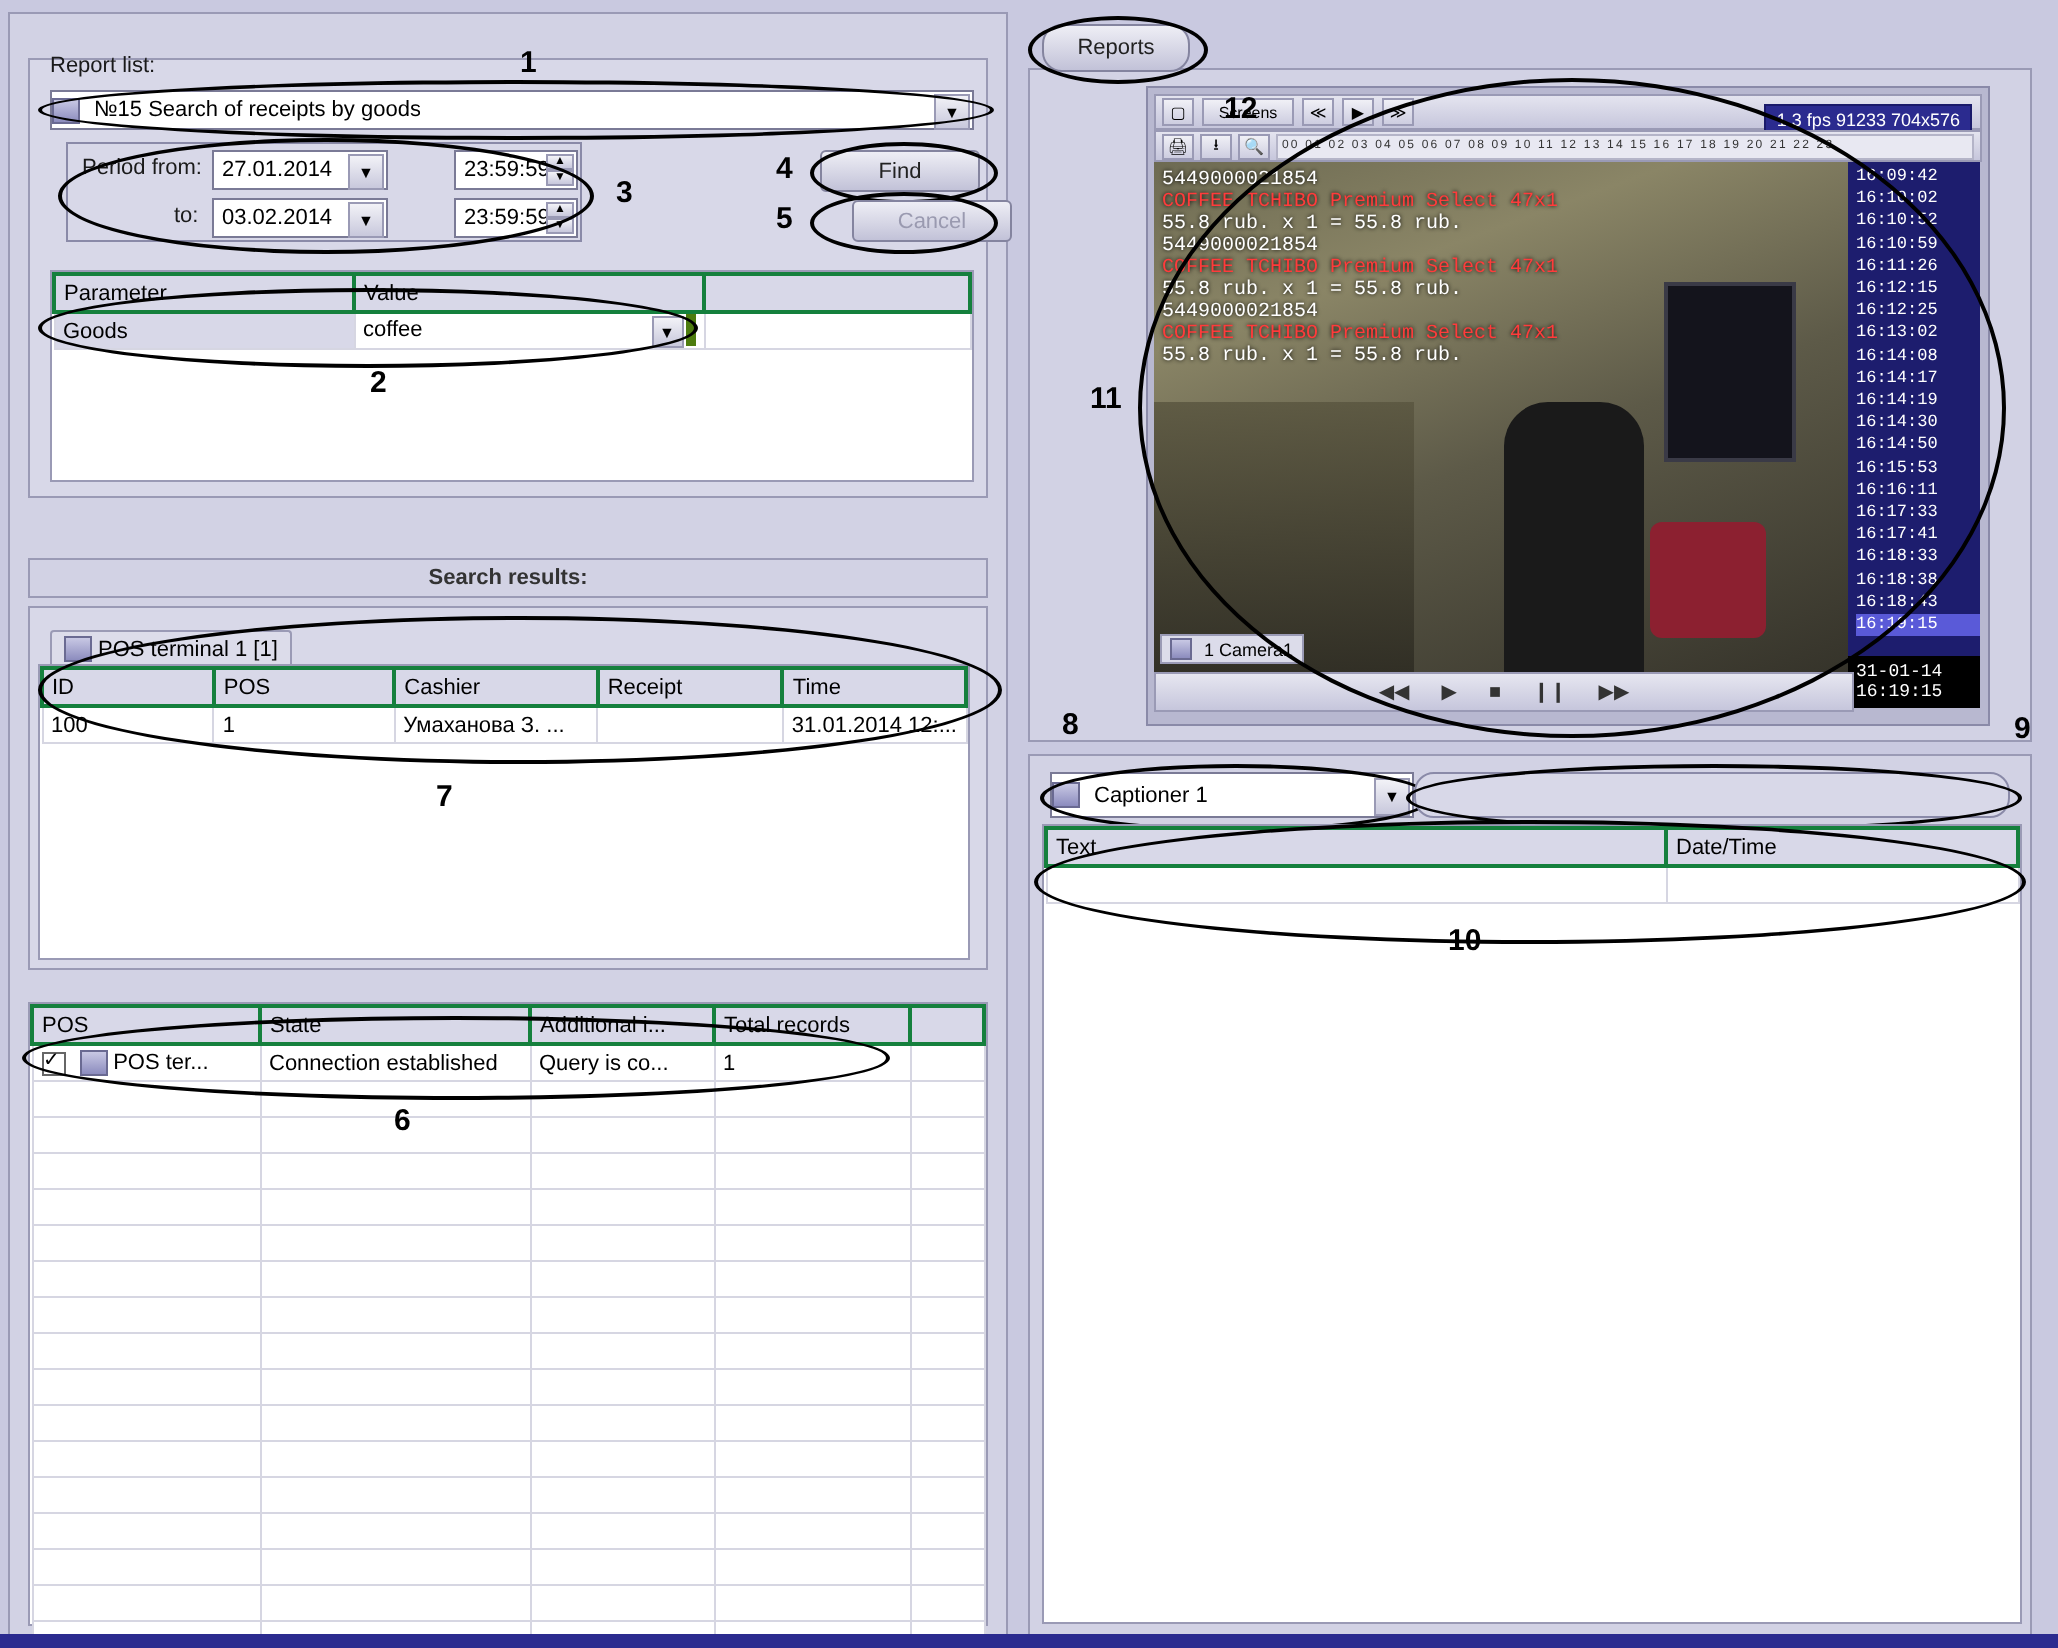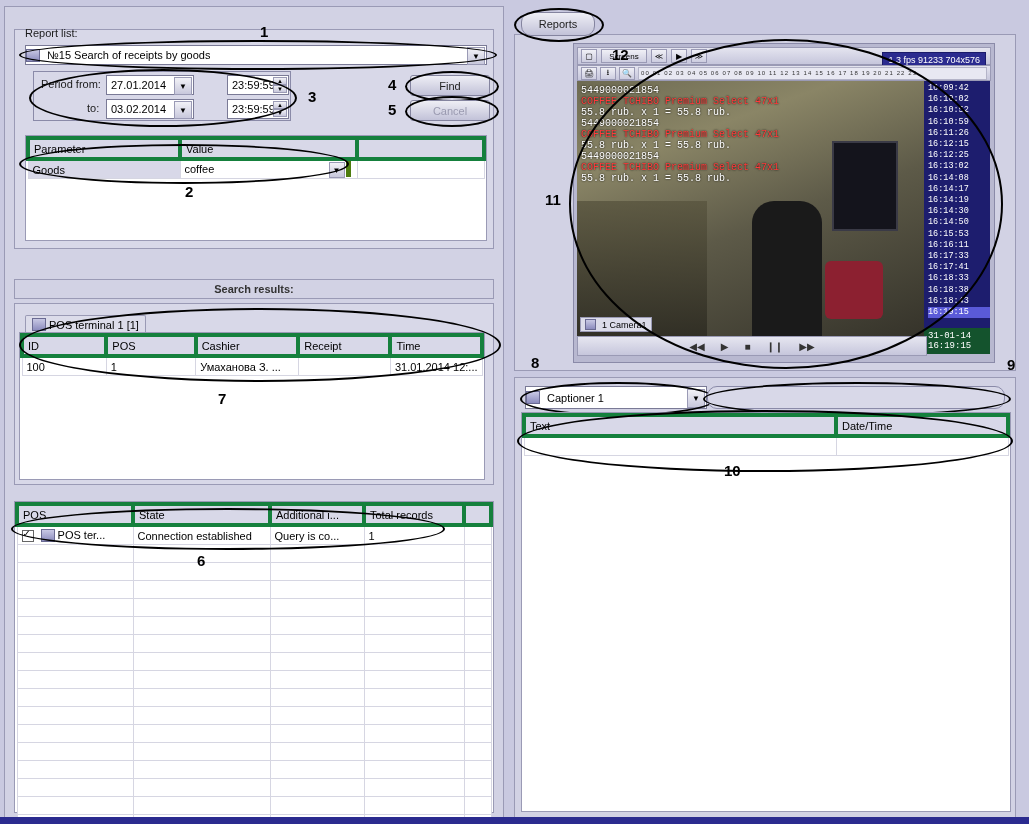--- a/index.html
+++ b/index.html
@@ -51,21 +51,21 @@
   }
   .btn{
     position:absolute;background:linear-gradient(#eeeef5,#c2c2d8);
     border:1px solid #84849f;border-radius:3px;
     display:flex;align-items:center;justify-content:center;
     font-size:11px;color:#222;
   }
   .btn.disabled{color:#9a9ab0;}
   table.grid{border-collapse:collapse;width:100%;font-size:11px;}
   table.grid th{
-    background:#d8d8e8;border:4px solid #15803d;font-weight:normal;
+    background:#d8d8e8;border:2px solid #15803d;font-weight:normal;
     text-align:left;padding:1px 4px;height:15px;
   }
   table.grid td{
     background:#fff;border:1px solid #d6d6e2;padding:1px 4px;height:15px;
     white-space:nowrap;overflow:hidden;
   }
   .whitebox{background:#fff;border:1px solid #9a9ab5;position:absolute;}
   .titlebar{
     position:absolute;background:#d2d2e4;border:1px solid #9a9ab5;
     display:flex;align-items:center;justify-content:center;
@@ -115,21 +115,21 @@
   .vid-overlay{position:absolute;left:4px;top:4px;font-size:10px;line-height:11px;font-family:"Liberation Mono",monospace;}
   .vid-overlay .w{color:#fff;text-shadow:0 0 2px #000;}
   .vid-overlay .r{color:#ff3b3b;text-shadow:0 0 2px #000;}
   .timelist{
     position:absolute;right:4px;top:37px;width:62px;height:255px;background:#1d1d6e;
     color:#fff;font-size:8.5px;font-family:"Liberation Mono",monospace;
     padding:2px 0 0 4px;line-height:11.2px;
   }
   .tl-sel{background:#5a5ad8;}
   .datebox{
-    position:absolute;right:4px;bottom:8px;width:62px;height:26px;background:#14532d;color:#fff;
+    position:absolute;right:4px;bottom:8px;width:62px;height:26px;background:#000000;color:#fff;
     font-size:9px;font-family:"Liberation Mono",monospace;display:flex;flex-direction:column;
     align-items:flex-start;justify-content:center;padding-left:4px;
   }
   .transport{
     position:absolute;left:3px;bottom:6px;width:348px;height:18px;
     background:linear-gradient(#e6e6f0,#c6c6dc);border:1px solid #9a9ab5;
     display:flex;align-items:center;justify-content:center;gap:16px;font-size:10px;color:#333;
   }
   .camlabel{
     position:absolute;left:6px;bottom:30px;height:13px;background:#dcdcea;border:1px solid #9a9ab5;
@@ -192,21 +192,21 @@
         <div>▼</div>
       </span>
   </div>
   <div class="ellipse" style="left:24px;top:62px;width:264px;height:54px;"></div>
   <div class="callout" style="left:303px;top:81px;">3</div>
 
   <div class="btn" style="left:405px;top:68px;width:78px;height:19px;">Find</div>
   <div class="ellipse" style="left:400px;top:64px;width:90px;height:27px;"></div>
   <div class="callout" style="left:383px;top:69px;">4</div>
 
-  <div class="btn disabled" style="left:405px;top:93px;width:78px;height:19px;">Cancel</div>
+  <div class="btn disabled" style="left:421px;top:93px;width:78px;height:19px;">Cancel</div>
   <div class="ellipse" style="left:400px;top:89px;width:90px;height:27px;"></div>
   <div class="callout" style="left:383px;top:94px;">5</div>
 
   <div class="whitebox" style="left:20px;top:128px;width:460px;height:104px;">
     <table class="grid">
       <thead>
         <tr>
           <th style="width:140px;">Parameter</th>
           <th style="width:165px;">Value</th>
           <th style="border-left:none;"></th>

